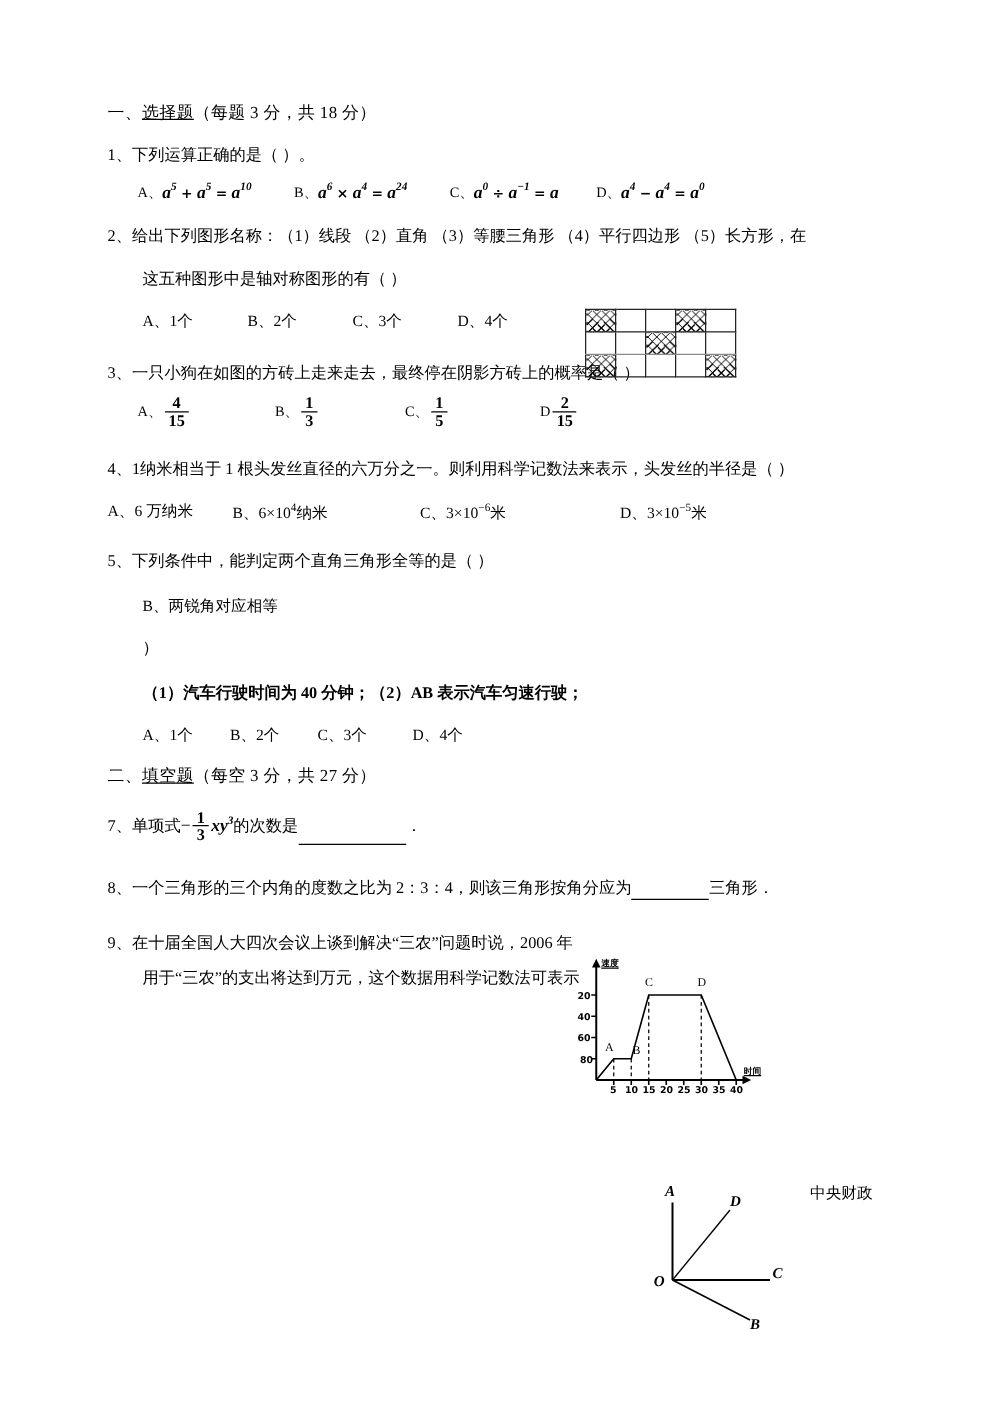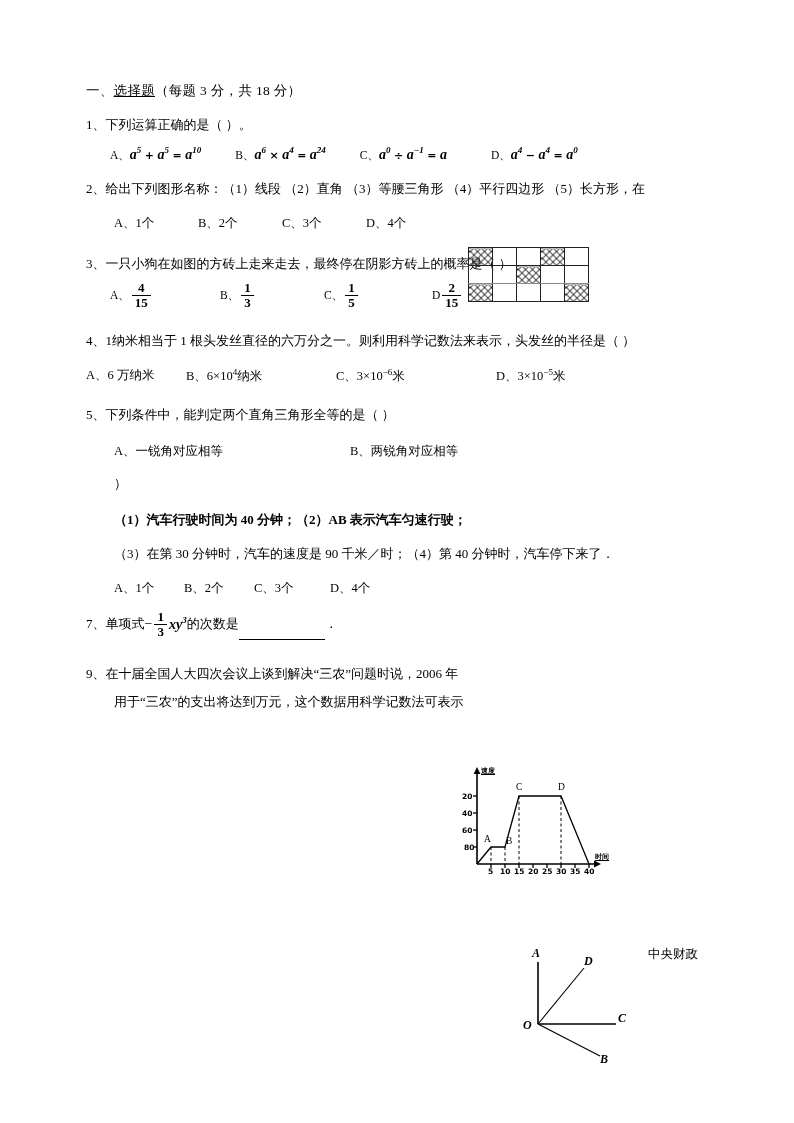--- a/index.html
+++ b/index.html
@@ -183,29 +183,30 @@
     </div>
 
     <div class="q">1、下列运算正确的是（        ）。</div>
     <div class="opts-row" style="padding-left:24px;margin-top:10px;margin-bottom:16px;">
       <span class="opt" style="margin-right:34px;">
         <span class="small">A、</span><span class="mexpr">a<sup>5</sup> <span class="opnorm">+</span> a<sup>5</sup> <span class="opnorm">=</span> a<sup>10</sup></span>
       </span>
       <span class="opt" style="margin-right:34px;">
         <span class="small">B、</span><span class="mexpr">a<sup>6</sup> <span class="opnorm">×</span> a<sup>4</sup> <span class="opnorm">=</span> a<sup>24</sup></span>
       </span>
-      <span class="opt" style="margin-right:44px;">
+      <span class="opt" style="margin-right:30px;">
         <span class="small">C、</span><span class="mexpr">a<sup>0</sup> <span class="opnorm">÷</span> a<sup>−1</sup> <span class="opnorm">=</span> a</span>
       </span>
       <span class="opt">
         <span class="small">D、</span><span class="mexpr">a<sup>4</sup> <span class="opnorm">−</span> a<sup>4</sup> <span class="opnorm">=</span> a<sup>0</sup></span>
       </span>
     </div>
 
     <div class="q" style="margin-top:14px;">2、给出下列图形名称：（1）线段 （2）直角 （3）等腰三角形 （4）平行四边形 （5）长方形，在</div>
+    <div class="q indent" style="margin-top:14px;">这五种图形中是轴对称图形的有（          ）</div>
     <div class="opts-row" style="margin-top:16px;margin-bottom:18px;">
       <span class="opt" style="width:84px;">A、1个</span>
       <span class="opt" style="width:84px;">B、2个</span>
       <span class="opt" style="width:84px;">C、3个</span>
       <span class="opt">D、4个</span>
     </div>
 
     <div class="q" style="margin-top:22px;">3、一只小狗在如图的方砖上走来走去，最终停在阴影方砖上的概率是（        ）</div>
     <div class="opts-row" style="padding-left:24px;margin-top:8px;margin-bottom:18px;align-items:center;">
       <span class="opt" style="width:110px;">
@@ -225,39 +226,43 @@
     <div class="q" style="margin-top:20px;">4、1纳米相当于 1 根头发丝直径的六万分之一。则利用科学记数法来表示，头发丝的半径是（       ）</div>
     <div class="opts-row" style="padding-left:0;margin-top:16px;margin-bottom:18px;">
       <span class="opt" style="width:100px;">A、6 万纳米</span>
       <span class="opt sci" style="width:150px;"><span>B、6×10</span><sup>4</sup><span>纳米</span></span>
       <span class="opt sci" style="width:160px;"><span>C、3×10</span><sup>−6</sup><span>米</span></span>
       <span class="opt sci"><span>D、3×10</span><sup>−5</sup><span>米</span></span>
     </div>
 
     <div class="q" style="margin-top:20px;">5、下列条件中，能判定两个直角三角形全等的是（        ）</div>
     <div class="opts-row" style="margin-top:18px;margin-bottom:6px;">
-      <span class="opt" style="width:236px;">A、一锐角对应相等</span>
       <span class="opt">B、两锐角对应相等</span>
     </div>
 
     <div class="q indent" style="margin-top:14px;">）</div>
     <div class="q indent" style="margin-top:16px;font-weight:bold;">（1）汽车行驶时间为 40 分钟；（2）AB 表示汽车匀速行驶；</div>
-    <div class="q indent" style="margin-top:14px;">（3）在第 30 分钟时，汽车的速度是 90 千米／时；（4）第 40 分钟时，汽车停下来了．</div>
     <div class="opts-row" style="margin-top:16px;margin-bottom:14px;">
       <span class="opt" style="width:70px;">A、1个</span>
       <span class="opt" style="width:70px;">B、2个</span>
       <span class="opt" style="width:76px;">C、3个</span>
       <span class="opt">D、4个</span>
     </div>
 
+    <div class="sec-head" style="margin-top:14px;margin-bottom:16px;">
+      <span>二、</span><span class="strong">填空题</span><span>（每空 3 分，共 27 分）</span>
+    </div>
 
     <div class="q" style="margin-top:12px;margin-bottom:20px;">
       <span>7、单项式</span><span class="mexpr" style="font-weight:normal;font-style:normal;">−</span><span class="frac"><span class="num">1</span><span class="den">3</span></span><span class="mexpr">xy<sup>3</sup></span><span>的次数是</span><span class="blank-line" style="width:86px;"></span><span>．</span>
     </div>
 
+    <div class="q" style="margin-top:24px;margin-bottom:20px;">
+      <span>8、一个三角形的三个内角的度数之比为 2：3：4，则该三角形按角分应为</span><span class="blank-line" style="width:62px;"></span><span>三角形．</span>
+    </div>
 
     <div class="q" style="margin-top:24px;">9、在十届全国人大四次会议上谈到解决“三农”问题时说，2006 年</div>
     <div class="q indent" style="">用于“三农”的支出将达到万元，这个数据用科学记数法可表示</div>
 
   </div>
 
   <div class="brickfig">
     <table class="brick-grid">
       <tbody>
           <tr>

